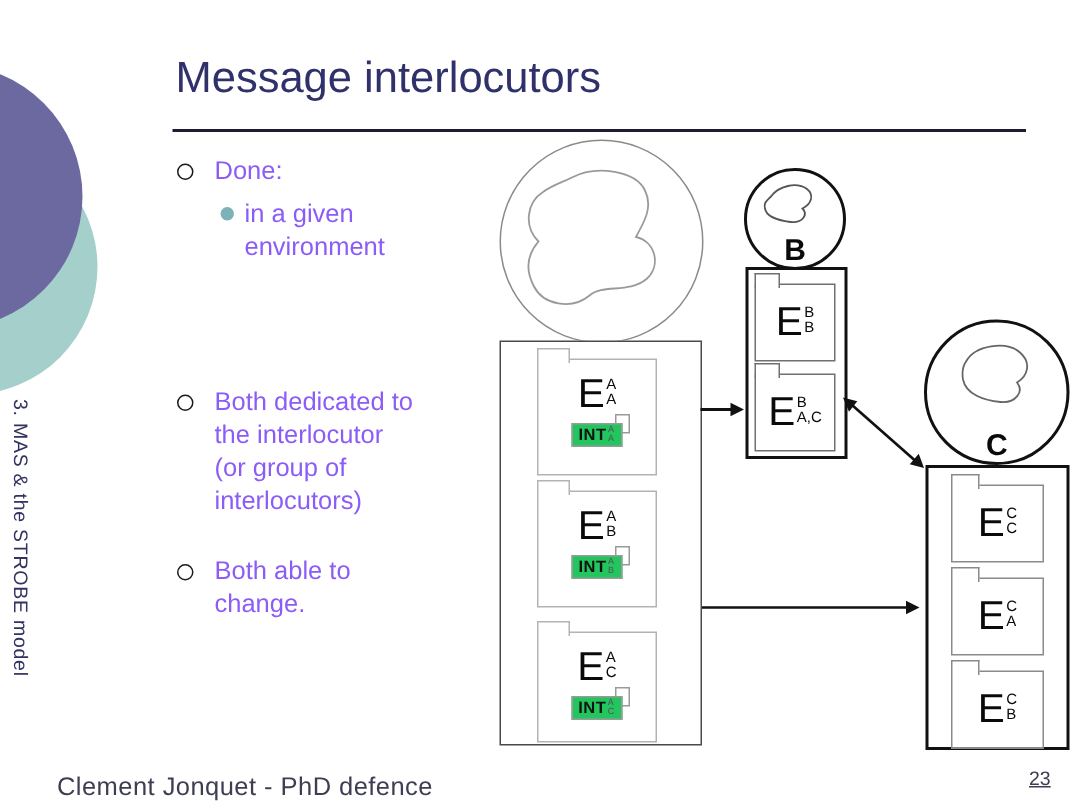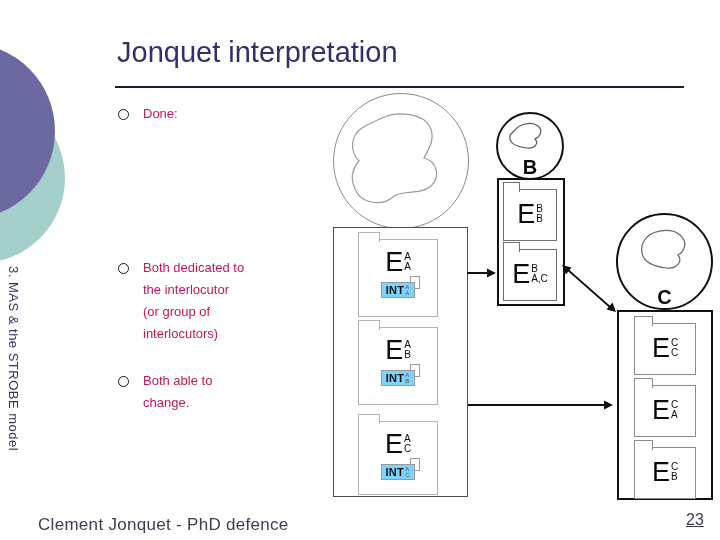--- a/index.html
+++ b/index.html
@@ -17,21 +17,21 @@
   .side-label{
     position:absolute;left:6px;top:266px;height:250px;
     writing-mode:vertical-rl;font-size:13px;color:#333363;letter-spacing:.5px;white-space:nowrap;
   }
   
   .bullet-group{position:absolute;left:118px;width:230px;}
   .g1{top:103px;} .g2{top:257px;} .g3{top:370px;}
   .b-row{display:flex;align-items:flex-start;}
   .b-marker{flex:none;width:25px;padding-top:6px;}
   .b-marker .ring{display:block;width:9px;height:9px;border:1.3px solid #1a1a1a;border-radius:50%;}
-  .b-text{font-size:13px;line-height:22px;white-space:pre-line;color:#be185d;}
+  .b-text{font-size:17px;line-height:22px;white-space:pre-line;color:#8b5cf6;}
   .sub-row{display:flex;align-items:flex-start;margin-left:29px;margin-top:7px;}
   .sub-marker{flex:none;width:16px;padding-top:6px;}
   .sub-marker .dot{display:block;width:9px;height:9px;border-radius:50%;background:#7db2b8;}
   
   .circle-a{position:absolute;left:333px;top:93px;width:134px;height:134px;border:1px solid #8a8a8a;border-radius:50%;}
   .rect-a{position:absolute;left:333px;top:227px;width:133px;height:268px;border:1px solid #4a4a4a;background:#fff;}
   .circle-b{position:absolute;left:496px;top:112px;width:64px;height:64px;border:2px solid #111;border-radius:50%;}
   .rect-b{position:absolute;left:497px;top:178px;width:64px;height:124px;border:2px solid #111;background:#fff;}
   .circle-c{position:absolute;left:616px;top:213px;width:93px;height:93px;border:2px solid #111;border-radius:50%;}
   .rect-c{position:absolute;left:617px;top:310px;width:92px;height:186px;border:2px solid #111;background:#fff;}
@@ -51,47 +51,54 @@
   .fb2{left:4px;top:69px;width:52px;height:50px;}
   .fc1{left:15px;top:11px;width:60px;height:50px;}
   .fc2{left:15px;top:73px;width:60px;height:50px;}
   .fc3{left:15px;top:135px;width:60px;height:50px;}
   .elabel{display:inline-flex;align-items:center;margin-top:9px;color:#0a0a0a;}
   .fb1 .elabel,.fb2 .elabel,.fc1 .elabel,.fc2 .elabel,.fc3 .elabel{margin-top:11px;}
   .ebase{font-size:27px;line-height:26px;}
   .escripts{display:flex;flex-direction:column;font-size:10px;line-height:10px;margin-left:1px;text-align:left;}
   .intwrap{position:relative;margin-top:5px;}
   .notch{position:absolute;top:-4px;right:-5px;width:8px;height:11px;background:#fff;border:1px solid #9a9a9a;}
-  .intbox{position:relative;display:inline-flex;align-items:center;background:#7dd3fc;border:1px solid #9a9a9a;padding:1px 5px 1px 4px;}
+  .intbox{position:relative;display:inline-flex;align-items:center;background:#22c55e;border:1px solid #9a9a9a;padding:1px 5px 1px 4px;}
   .intbase{font-size:11px;font-weight:700;letter-spacing:.3px;color:#111;}
   .intscripts{display:flex;flex-direction:column;font-size:6px;line-height:6px;margin-left:1px;color:#555;}
   .overlay{position:absolute;left:0;top:0;z-index:6;pointer-events:none;}
   
   .footer{position:absolute;left:38px;top:515px;font-size:17px;color:#3e3e52;letter-spacing:.3px;}
-  .page-num{position:absolute;left:686px;top:511px;font-size:16px;color:#3e3e52;text-decoration:underline;}
+  .page-num{position:absolute;left:686px;top:511px;font-size:13px;color:#3e3e52;text-decoration:underline;}
 </style>
 </head>
 <body>
 
 <div class="slide">
 
   <div class="teal-circle"></div>
   <div class="purple-circle"></div>
 
-  <div class="title">Jonquet interpretation</div>
+  <div class="title">Message interlocutors</div>
   <div class="title-rule"></div>
 
   <div class="side-label">3. MAS &amp; the STROBE model</div>
 
   <div class="bullet-group g1">
     <div class="b-row">
       <span class="b-marker">
           <span class="ring"></span>
         </span>
       <span class="b-text">Done:</span>
+    </div>
+    <div class="sub-row">
+      <span class="sub-marker">
+          <span class="dot"></span>
+        </span>
+      <span class="b-text">in a given
+environment</span>
     </div>
   </div>
 
   <div class="bullet-group g2">
     <div class="b-row">
       <span class="b-marker">
           <span class="ring"></span>
         </span>
       <span class="b-text">Both dedicated to
 the interlocutor

